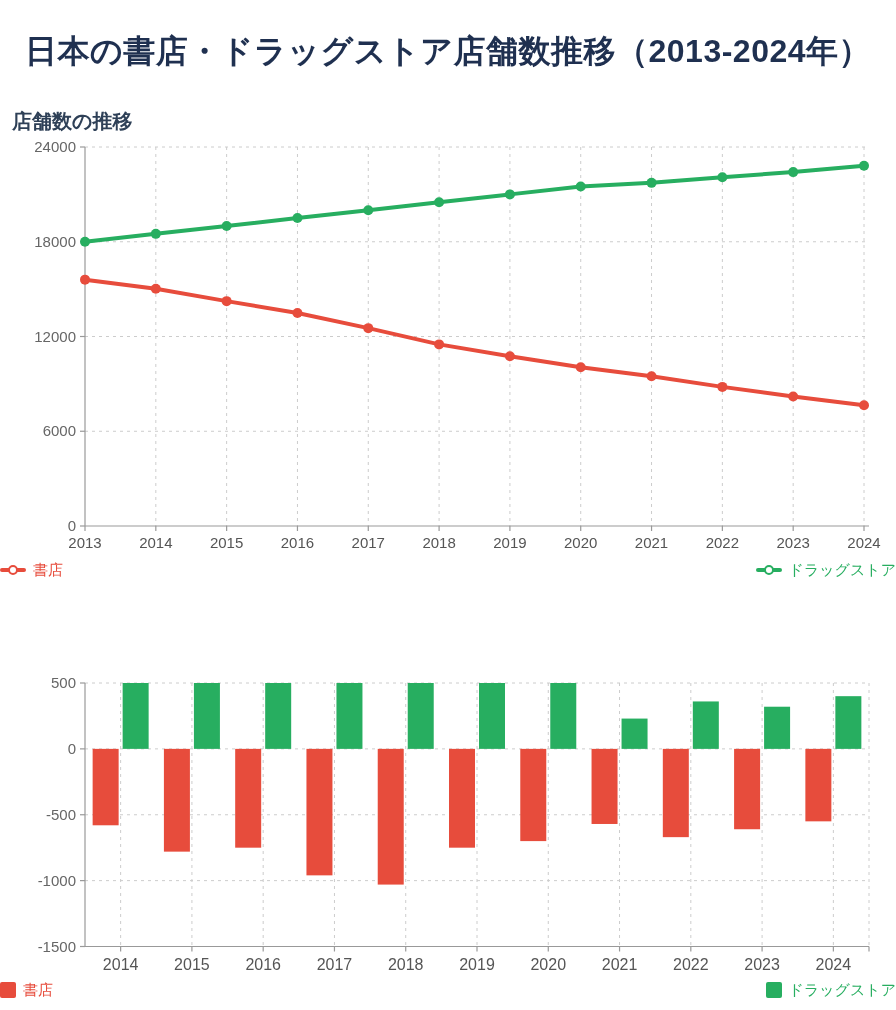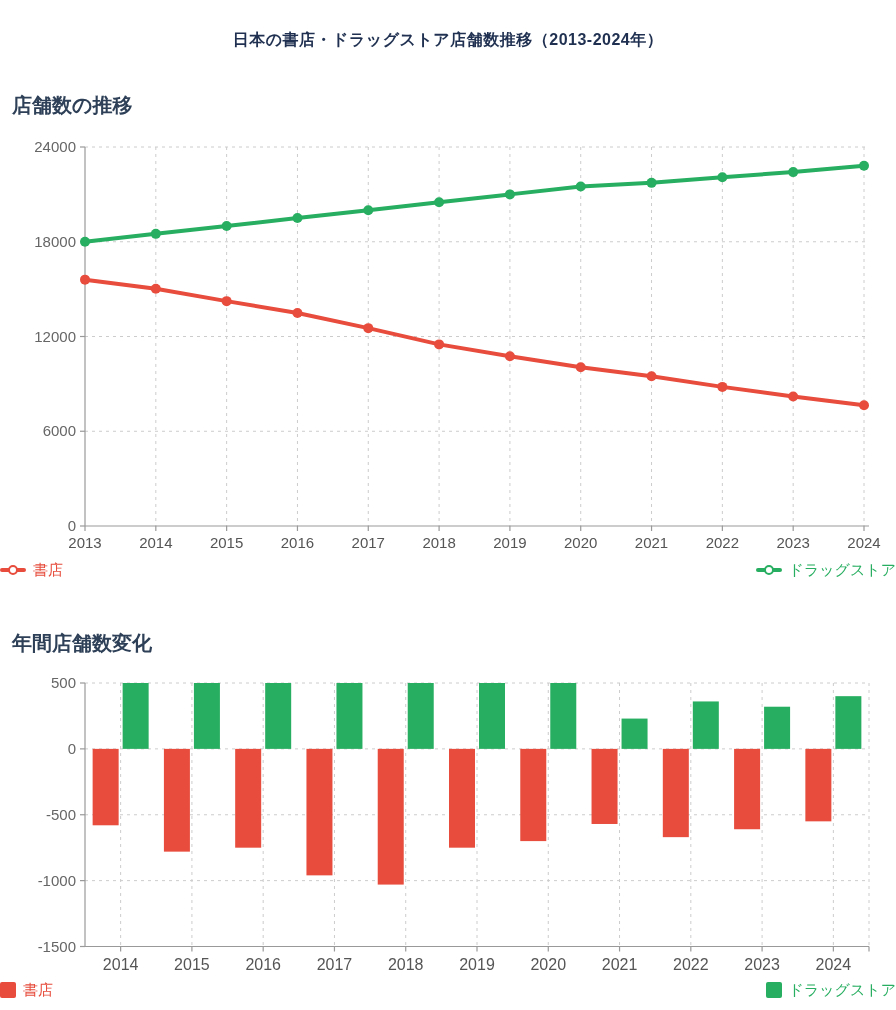--- a/index.html
+++ b/index.html
@@ -1,20 +1,20 @@
 <!DOCTYPE html>
 <html><head>
 <meta charset="utf-8">
 <style>
   html,body{margin:0;padding:0;background:#ffffff;}
   .page{position:relative;width:896px;height:1010px;background:#fff;overflow:hidden;
         font-family:"Liberation Sans","DejaVu Sans",sans-serif;}
   .main-title{position:absolute;top:30px;left:0;width:896px;text-align:center;
-        font-size:16px;font-weight:700;color:#1f3050;letter-spacing:0.5px;}
-  .sec-title{position:absolute;left:12px;font-size:20px;font-weight:700;color:#2e4057;}
+        font-size:32px;font-weight:700;color:#1f3050;letter-spacing:0.5px;}
+  .sec-title{position:absolute;left:12px;font-size:20px;font-weight:700;color:#2e4057;margin-top:16px;}
   #sec1-title{top:92px;}
   #sec2-title{top:630px;}
   #line-chart{position:absolute;top:130px;left:0;}
   #bar-chart{position:absolute;top:665px;left:0;}
   .legend{position:absolute;left:0;width:896px;display:flex;justify-content:space-between;
         align-items:center;gap:22px;}
   #legend-line{top:560px;}
   #legend-bar{top:980px;}
   .legend-item{display:flex;align-items:center;gap:7px;cursor:pointer;}
   .llabel{font-size:15px;line-height:20px;}
@@ -127,21 +127,20 @@
       <span class="llabel" style="color: rgb(231, 76, 60);">書店</span>
     </div>
     <div class="legend-item">
       <span class="lmark" style="background: rgb(39, 174, 96);">
           <span class="lring" style="border-color: rgb(39, 174, 96);"></span>
         </span>
       <span class="llabel" style="color: rgb(39, 174, 96);">ドラッグストア</span>
     </div>
   </div>
 
-  <div class="sec-title" id="sec2-title">年間店舗数変化</div>
 
   <svg id="bar-chart" width="896" height="310">
       <g>
         <line stroke="#cccccc" stroke-dasharray="3 4" stroke-width="1" x1="85" y1="18" x2="869" y2="18"></line>
         <line stroke="#cccccc" stroke-dasharray="3 4" stroke-width="1" x1="85" y1="83.875" x2="869" y2="83.875"></line>
         <line stroke="#cccccc" stroke-dasharray="3 4" stroke-width="1" x1="85" y1="149.75" x2="869" y2="149.75"></line>
         <line stroke="#cccccc" stroke-dasharray="3 4" stroke-width="1" x1="85" y1="215.625" x2="869" y2="215.625"></line>
         <line stroke="#cccccc" stroke-dasharray="3 4" stroke-width="1" x1="120.63636363636363" y1="18" x2="120.63636363636363" y2="281.5"></line>
         <line stroke="#cccccc" stroke-dasharray="3 4" stroke-width="1" x1="191.9090909090909" y1="18" x2="191.9090909090909" y2="281.5"></line>
         <line stroke="#cccccc" stroke-dasharray="3 4" stroke-width="1" x1="263.18181818181813" y1="18" x2="263.18181818181813" y2="281.5"></line>

